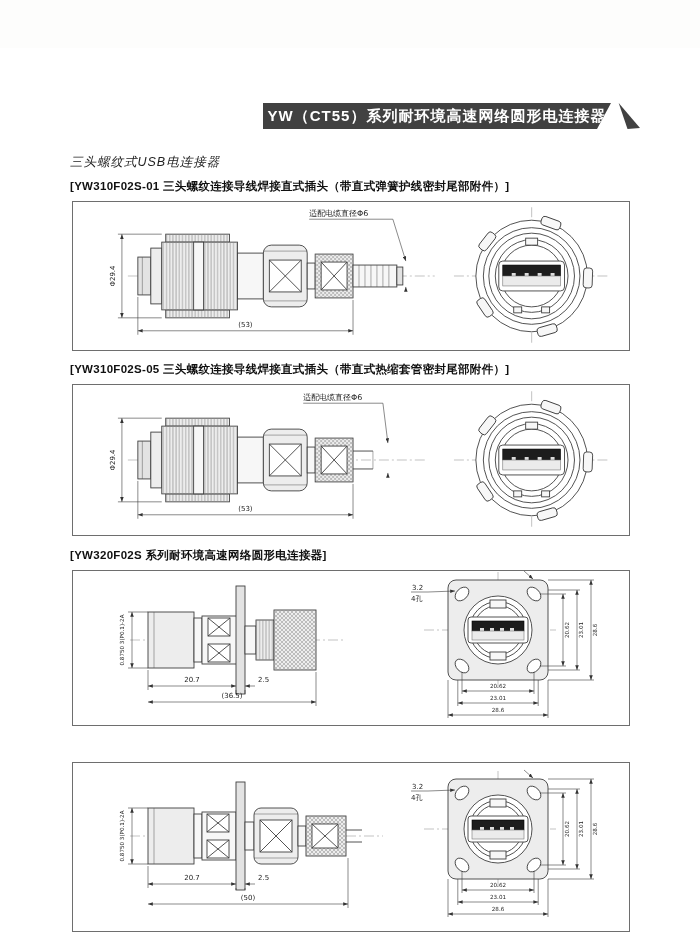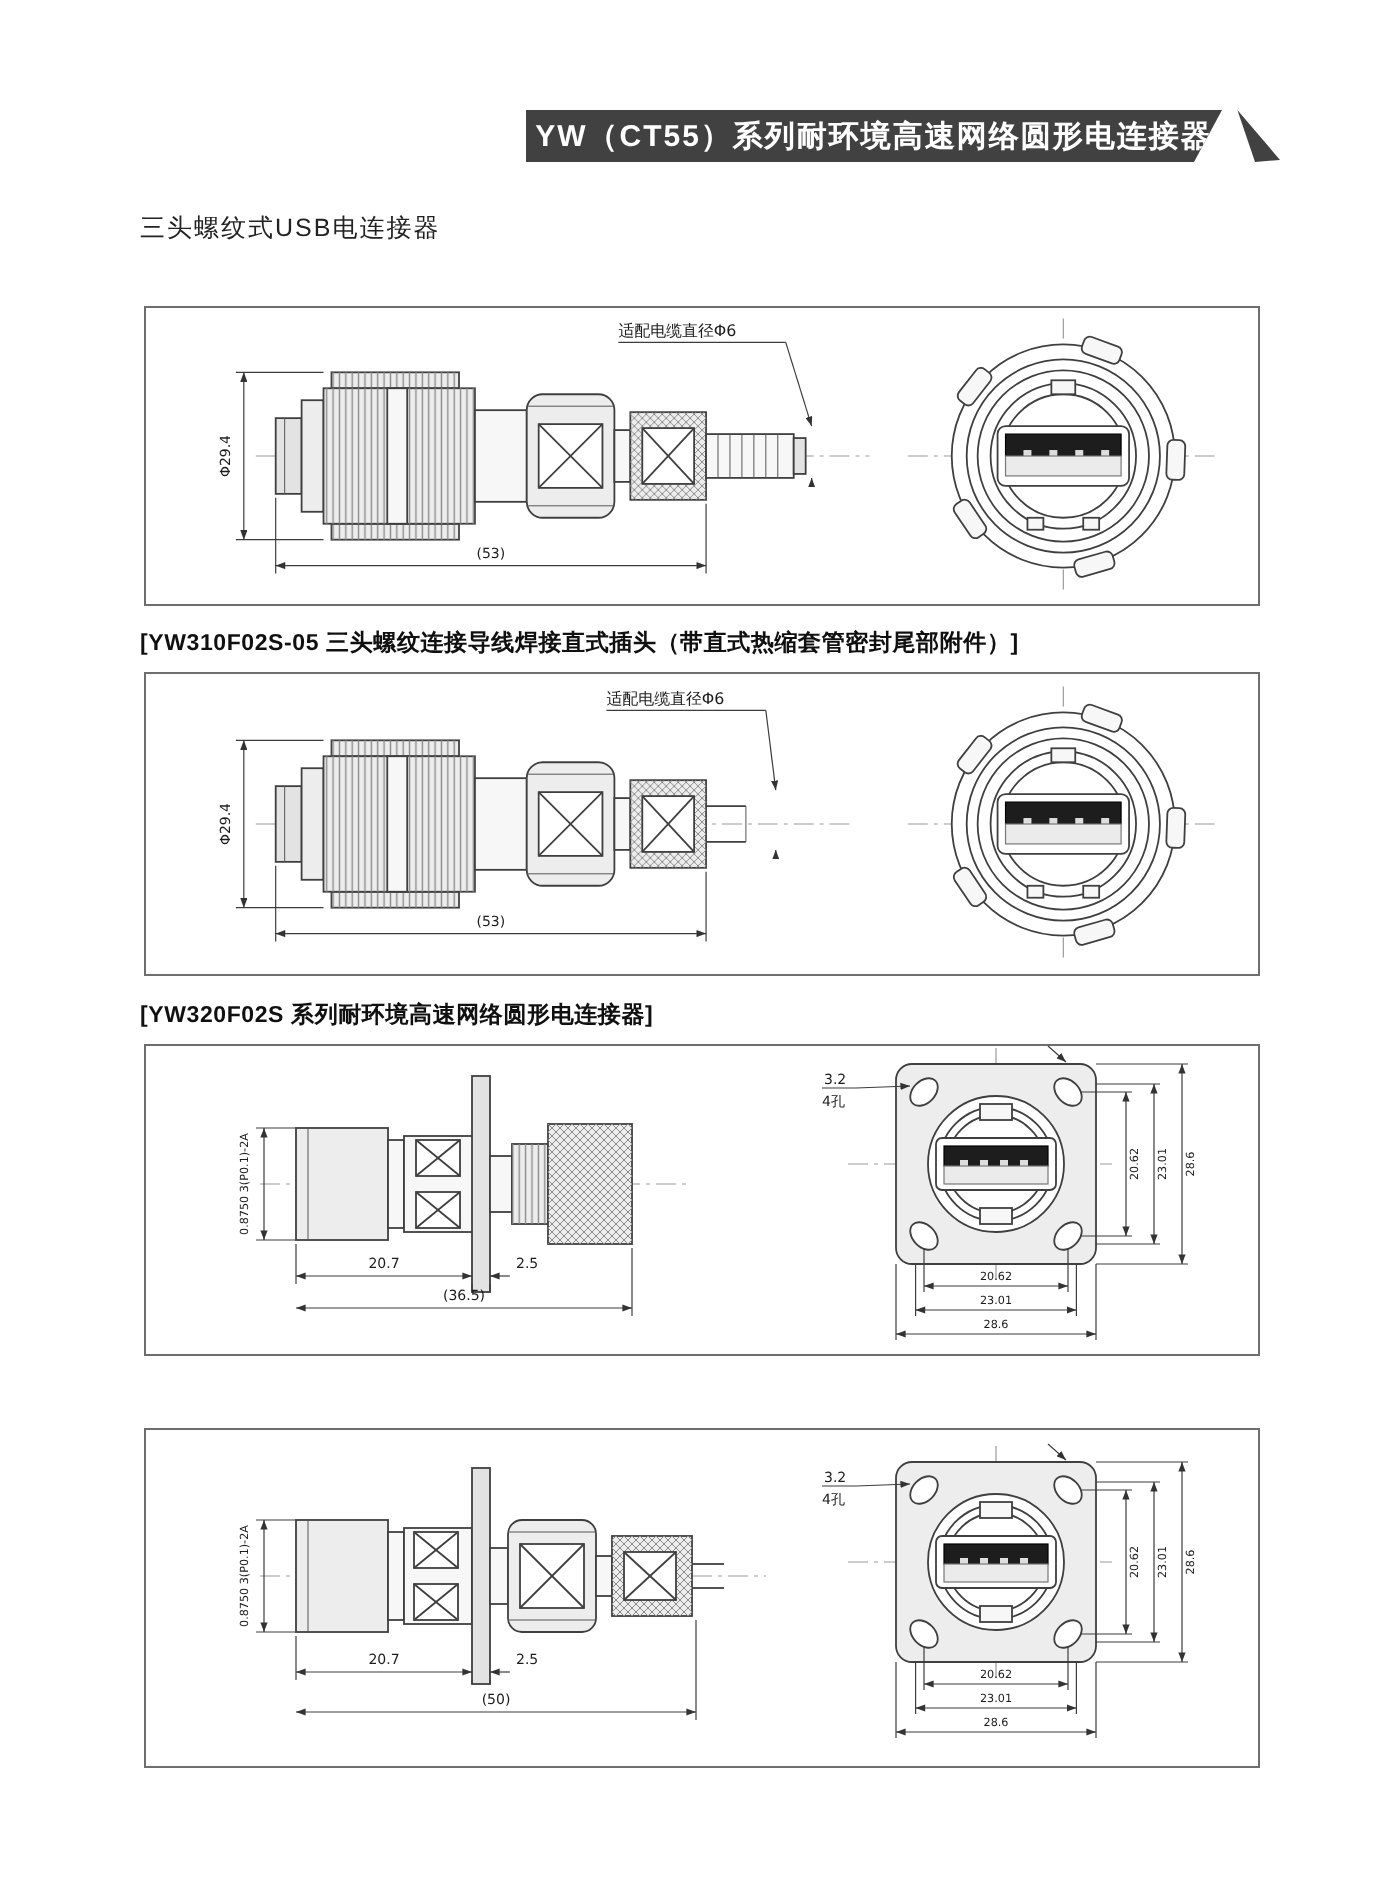--- a/index.html
+++ b/index.html
@@ -1,26 +1,26 @@
 <!DOCTYPE html>
 <html><head>
 <meta charset="utf-8">
 <style>
   html,body{margin:0;padding:0;}
   body{width:700px;height:950px;position:relative;background:#fdfdfc;
        font-family:"Liberation Sans","DejaVu Sans",sans-serif;overflow:hidden;}
-  .page{position:absolute;inset:0;background:#fff;}
+  .page{position:absolute;inset:0;background:#fff;margin-top:48px;}
   
   .banner{position:absolute;left:263px;top:55px;width:348px;height:26px;background:#414141;
           clip-path:polygon(0 0,100% 0,calc(100% - 14px) 100%,0 100%);
           display:flex;align-items:center;justify-content:center;}
   .banner span{color:#fff;font-weight:bold;font-size:15px;letter-spacing:1px;white-space:nowrap;}
   .banner-tip{position:absolute;left:614px;top:55px;width:26px;height:26px;background:#414141;
           clip-path:polygon(18% 0,100% 96%,52% 100%);}
-  .subtitle{position:absolute;left:70px;top:106px;font-size:12.5px;color:#222;letter-spacing:1px;}
+  .subtitle{position:absolute;left:70px;top:106px;font-size:12.5px;color:#222;letter-spacing:1px;font-style:italic;}
   .sec-heading{position:absolute;left:70px;font-weight:bold;font-size:11.5px;color:#101010;letter-spacing:0.3px;}
   .draw-box{position:absolute;left:72px;width:558px;border:1px solid #6e6e6e;background:#fff;
             display:flex;align-items:center;justify-content:space-between;box-sizing:border-box;
             padding:0 8px 0 25px;}
   
   svg .pt{fill:#ededed;stroke:#3f3f3f;stroke-width:0.9;}
   svg .pt2{fill:#f7f7f7;stroke:#3f3f3f;stroke-width:0.9;}
   svg .pt3{fill:#e3e3e3;stroke:#3f3f3f;stroke-width:0.9;}
   svg .wh{fill:#fff;stroke:#3f3f3f;stroke-width:0.9;}
   svg .ln{stroke:#3f3f3f;stroke-width:0.9;fill:none;}
@@ -54,20 +54,21 @@
   </defs>
 </svg>
 
 <div class="banner">
   <span>YW（CT55）系列耐环境高速网络圆形电连接器</span>
 </div>
 <div class="banner-tip"></div>
 
 <div class="subtitle">三头螺纹式USB电连接器</div>
 
+<div class="sec-heading" style="top:131px">[YW310F02S-01 三头螺纹连接导线焊接直式插头（带直式弹簧护线密封尾部附件）]</div>
 
 <div class="draw-box" style="top:153px;height:150px">
   <svg viewBox="0 0 345 150" width="345" height="150">
     <line class="cl" x1="30" y1="75" x2="338" y2="75"></line>
     <g>
       <rect class="pt3" x="40" y="56" width="13" height="38"></rect>
       <line class="thin" x1="44.5" y1="56" x2="44.5" y2="94"></line>
       <rect class="pt" x="53" y="47" width="11" height="56"></rect>
       <rect class="pt" x="68" y="33" width="64" height="8"></rect>
           <rect x="68" y="33" width="64" height="8" fill="url(#vl)"></rect>

